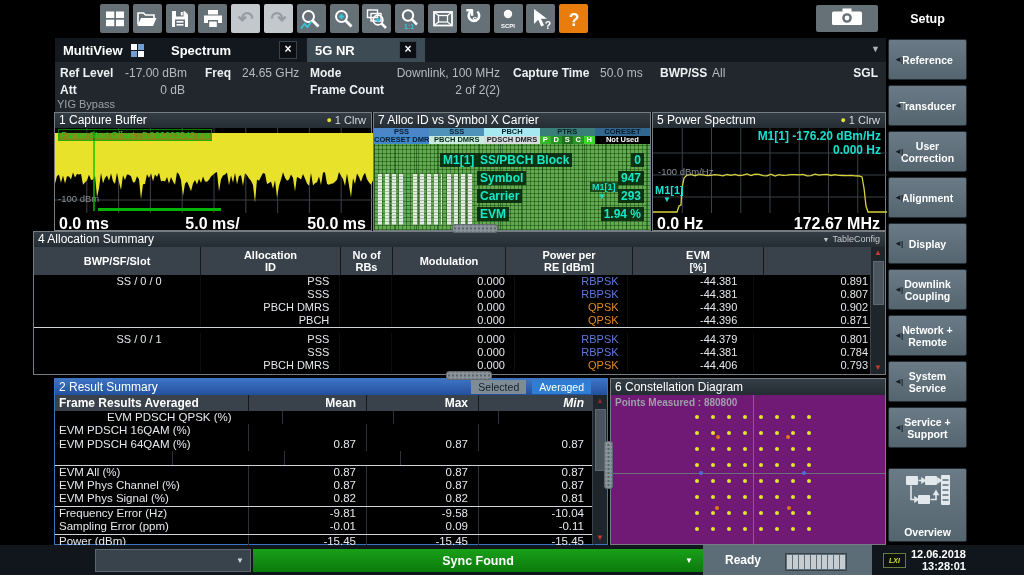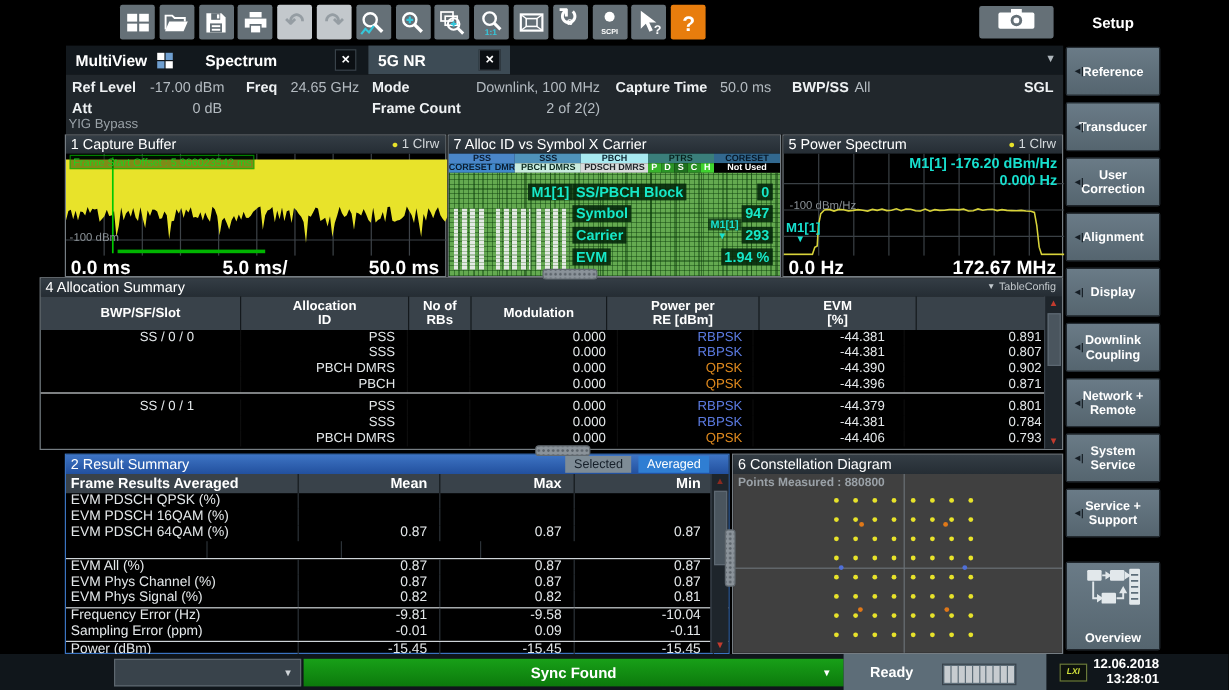--- a/index.html
+++ b/index.html
@@ -479,24 +479,24 @@
       <span>2 Result Summary</span>
       <span class="legend" style="padding-right:16px" id="result-viewtabs">
           <span class="viewtab" style="background: rgb(126, 140, 150); color: rgb(22, 32, 42);">Selected</span>
           <span class="viewtab" style="background: rgb(47, 126, 211); color: rgb(255, 255, 255);">Averaged</span>
         </span>
     </div>
     <div id="result-thead" class="thead" style="height:16px">
         <div class="thcell" style="width: 194px; font-size: 12px; text-align: left; padding: 0px 0px 0px 4px; display: block; line-height: 16px;">Frame Results Averaged</div>
         <div class="thcell" style="width: 118px; font-size: 12px; text-align: right; padding: 0px 10px 0px 0px; display: block; line-height: 16px;">Mean</div>
         <div class="thcell" style="width: 112px; font-size: 12px; text-align: right; padding: 0px 10px 0px 0px; display: block; line-height: 16px;">Max</div>
-        <div class="thcell" style="width: 116px; font-size: 12px; text-align: right; padding: 0px 10px 0px 0px; display: block; line-height: 16px;">Min</div>
+        <div class="thcell" style="width: 116px; font-size: 12px; text-align: right; padding: 0px 10px 0px 0px; display: block; line-height: 16px; font-style: italic;">Min</div>
       </div>
     <div id="result-tbody">
-        <div class="trow" style="height: 13.4px;">
+        <div class="trow" style="height: 13.4px; margin-left: 48px;">
           <div class="tcell" style="width: 194px; line-height: 13.4px; font-size: 11.5px; border-right: 1px solid rgb(44, 50, 56); text-align: left; padding: 0px 0px 0px 4px;">EVM PDSCH QPSK (%)</div>
           <div class="tcell" style="width: 118px; line-height: 13.4px; font-size: 11.5px; border-right: 1px solid rgb(44, 50, 56); text-align: right; padding: 0px 10px 0px 0px;"></div>
           <div class="tcell" style="width: 112px; line-height: 13.4px; font-size: 11.5px; border-right: 1px solid rgb(44, 50, 56); text-align: right; padding: 0px 10px 0px 0px;"></div>
           <div class="tcell" style="width: 116px; line-height: 13.4px; font-size: 11.5px; border-right: 1px solid rgb(44, 50, 56); text-align: right; padding: 0px 10px 0px 0px;"></div>
         </div>
         <div class="trow" style="height: 13.4px;">
           <div class="tcell" style="width: 194px; line-height: 13.4px; font-size: 11.5px; border-right: 1px solid rgb(44, 50, 56); text-align: left; padding: 0px 0px 0px 4px;">EVM PDSCH 16QAM (%)</div>
           <div class="tcell" style="width: 118px; line-height: 13.4px; font-size: 11.5px; border-right: 1px solid rgb(44, 50, 56); text-align: right; padding: 0px 10px 0px 0px;"></div>
           <div class="tcell" style="width: 112px; line-height: 13.4px; font-size: 11.5px; border-right: 1px solid rgb(44, 50, 56); text-align: right; padding: 0px 10px 0px 0px;"></div>
           <div class="tcell" style="width: 116px; line-height: 13.4px; font-size: 11.5px; border-right: 1px solid rgb(44, 50, 56); text-align: right; padding: 0px 10px 0px 0px;"></div>
@@ -556,21 +556,21 @@
       <span class="sb-arrow" style="top:1px;color:#8a2a20">▲</span>
       <div class="sb-thumb" style="top:14px;height:60px"></div>
       <span class="sb-arrow" style="bottom:1px;color:#c23b2e">▼</span>
     </div>
   </div>
 
   <div class="win" style="left:610px;top:378px;width:276px;height:167px">
     <div class="win-title" style="height:16px">
       <span>6 Constellation Diagram</span>
     </div>
-    <div class="plot" id="constellation-plot" style="top:16px;bottom:0;background:#404040">
+    <div class="plot" id="constellation-plot" style="top:16px;bottom:0;background:#701a75">
       <span style="position:absolute;left:4px;top:2px;color:#9aa1a7;font-weight:bold;font-size:10px">Points Measured : 880800</span>
       <div style="position:absolute;left:0;right:0;top:78px;height:1px;background:#6a7076"></div>
       <div style="position:absolute;top:0;bottom:0;left:142px;width:1px;background:#6a7076"></div>
     <div class="cdot" style="left: 84.49px; top: 20.49px; background: rgb(232, 227, 42);"></div>
         <div class="cdot" style="left: 84.49px; top: 36.35px; background: rgb(232, 227, 42);"></div>
         <div class="cdot" style="left: 84.49px; top: 52.21px; background: rgb(232, 227, 42);"></div>
         <div class="cdot" style="left: 84.49px; top: 68.07px; background: rgb(232, 227, 42);"></div>
         <div class="cdot" style="left: 84.49px; top: 83.93px; background: rgb(232, 227, 42);"></div>
         <div class="cdot" style="left: 84.49px; top: 99.79px; background: rgb(232, 227, 42);"></div>
         <div class="cdot" style="left: 84.49px; top: 115.65px; background: rgb(232, 227, 42);"></div>

